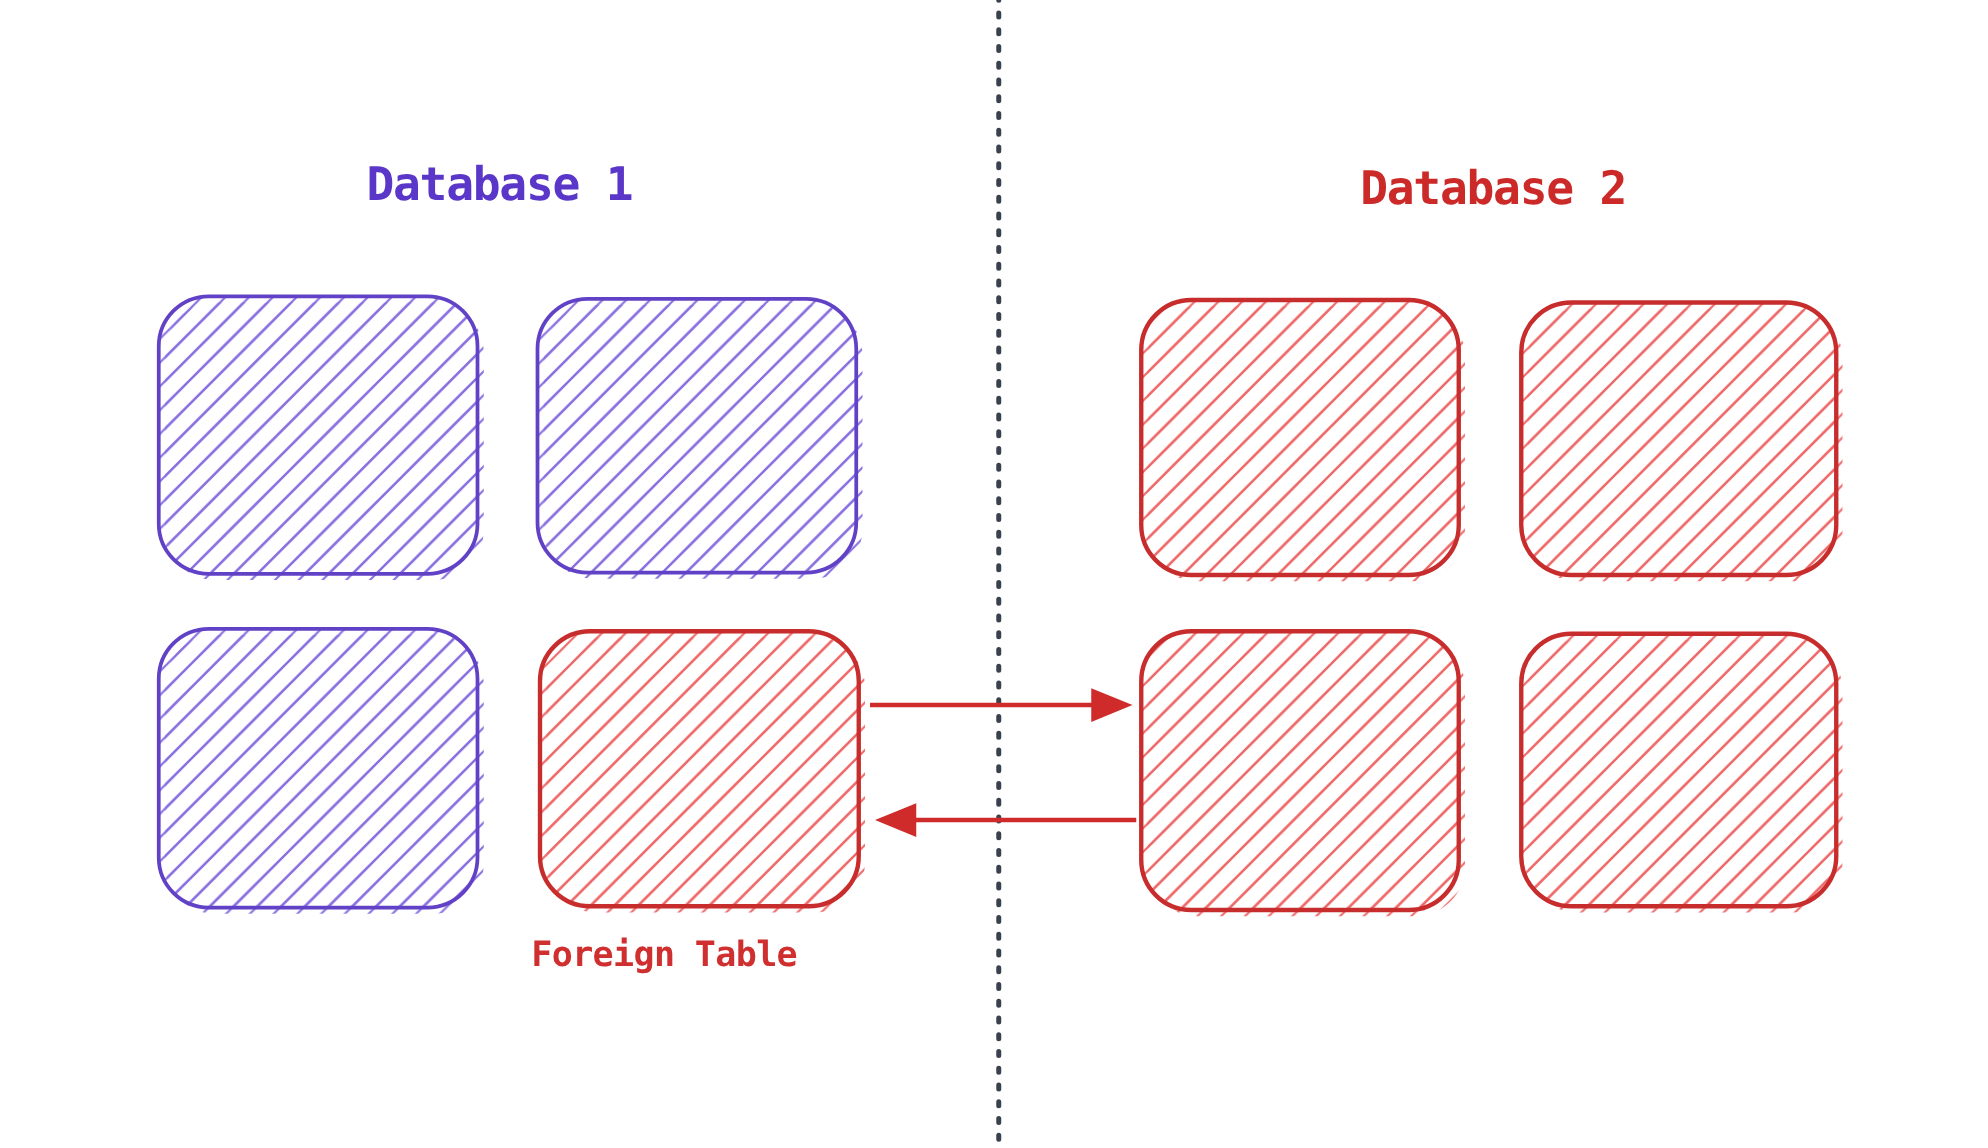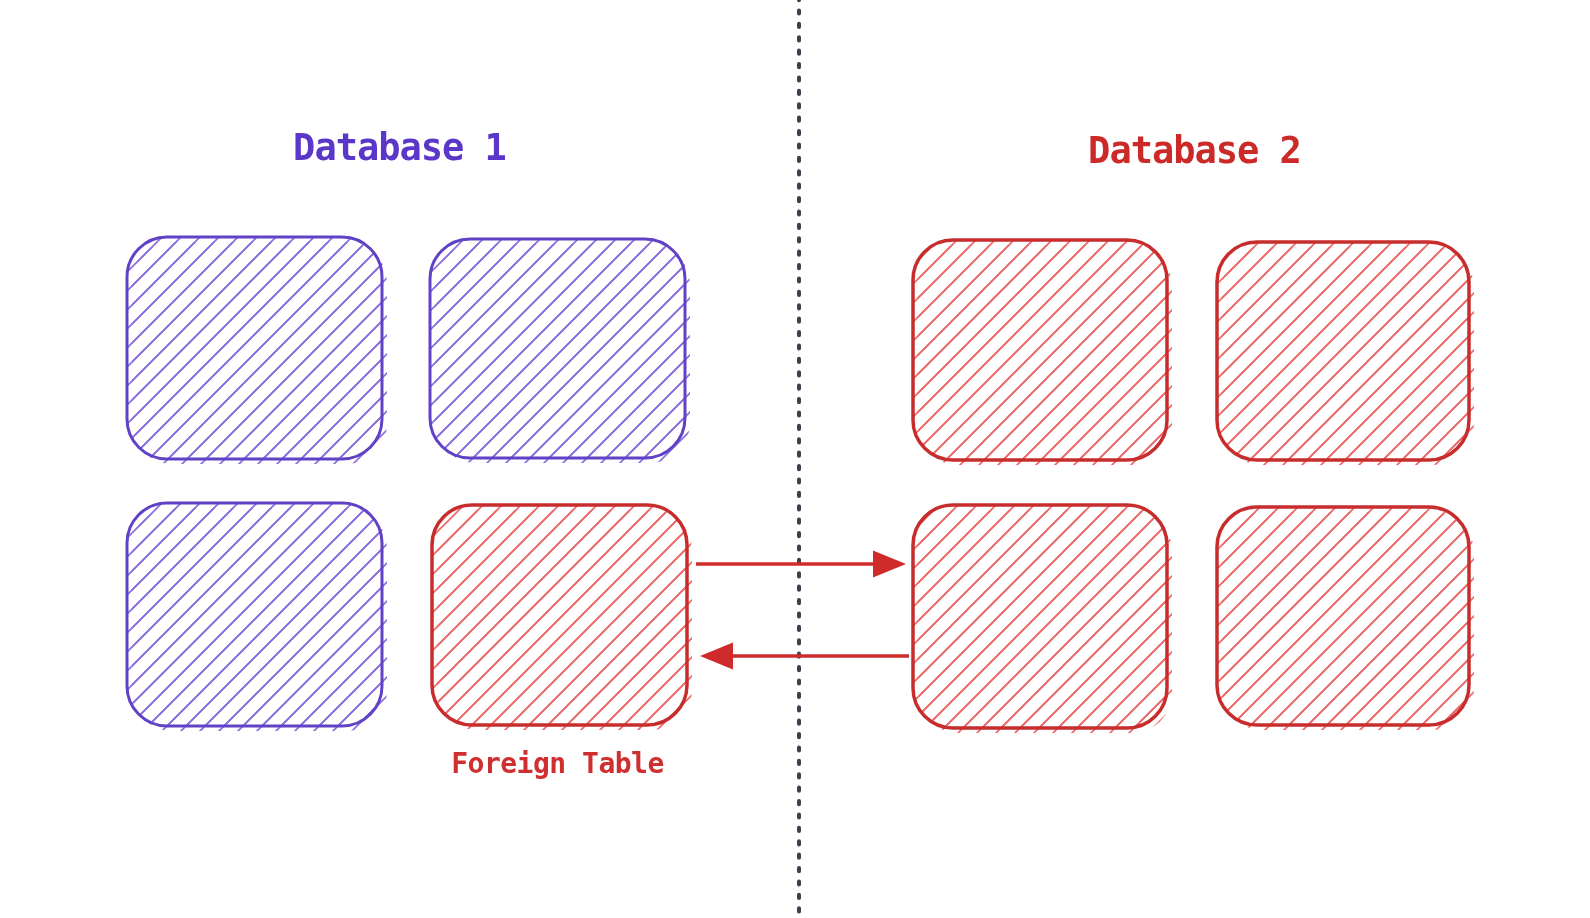--- a/index.html
+++ b/index.html
@@ -25,21 +25,20 @@
     letter-spacing: -1px;
     line-height: 1.1;
     white-space: nowrap;
     user-select: none;
   }
   .title-left  { left: 0;     top: 128px; width: 799px; color: #5a37c8; }
   .title-right { left: 799px; top: 120px; width: 791px; color: #cc2929; margin-top: 11px; }
   .foreign-label {
     position: absolute;
     left: 425px; top: 747px; width: 265px;
-    text-align: center;
     font-weight: bold;
     font-size: 28px;
     letter-spacing: -0.5px;
     color: #cf2f2f;
     white-space: nowrap;
     user-select: none;
   }
 </style>
 </head>
 <body>

